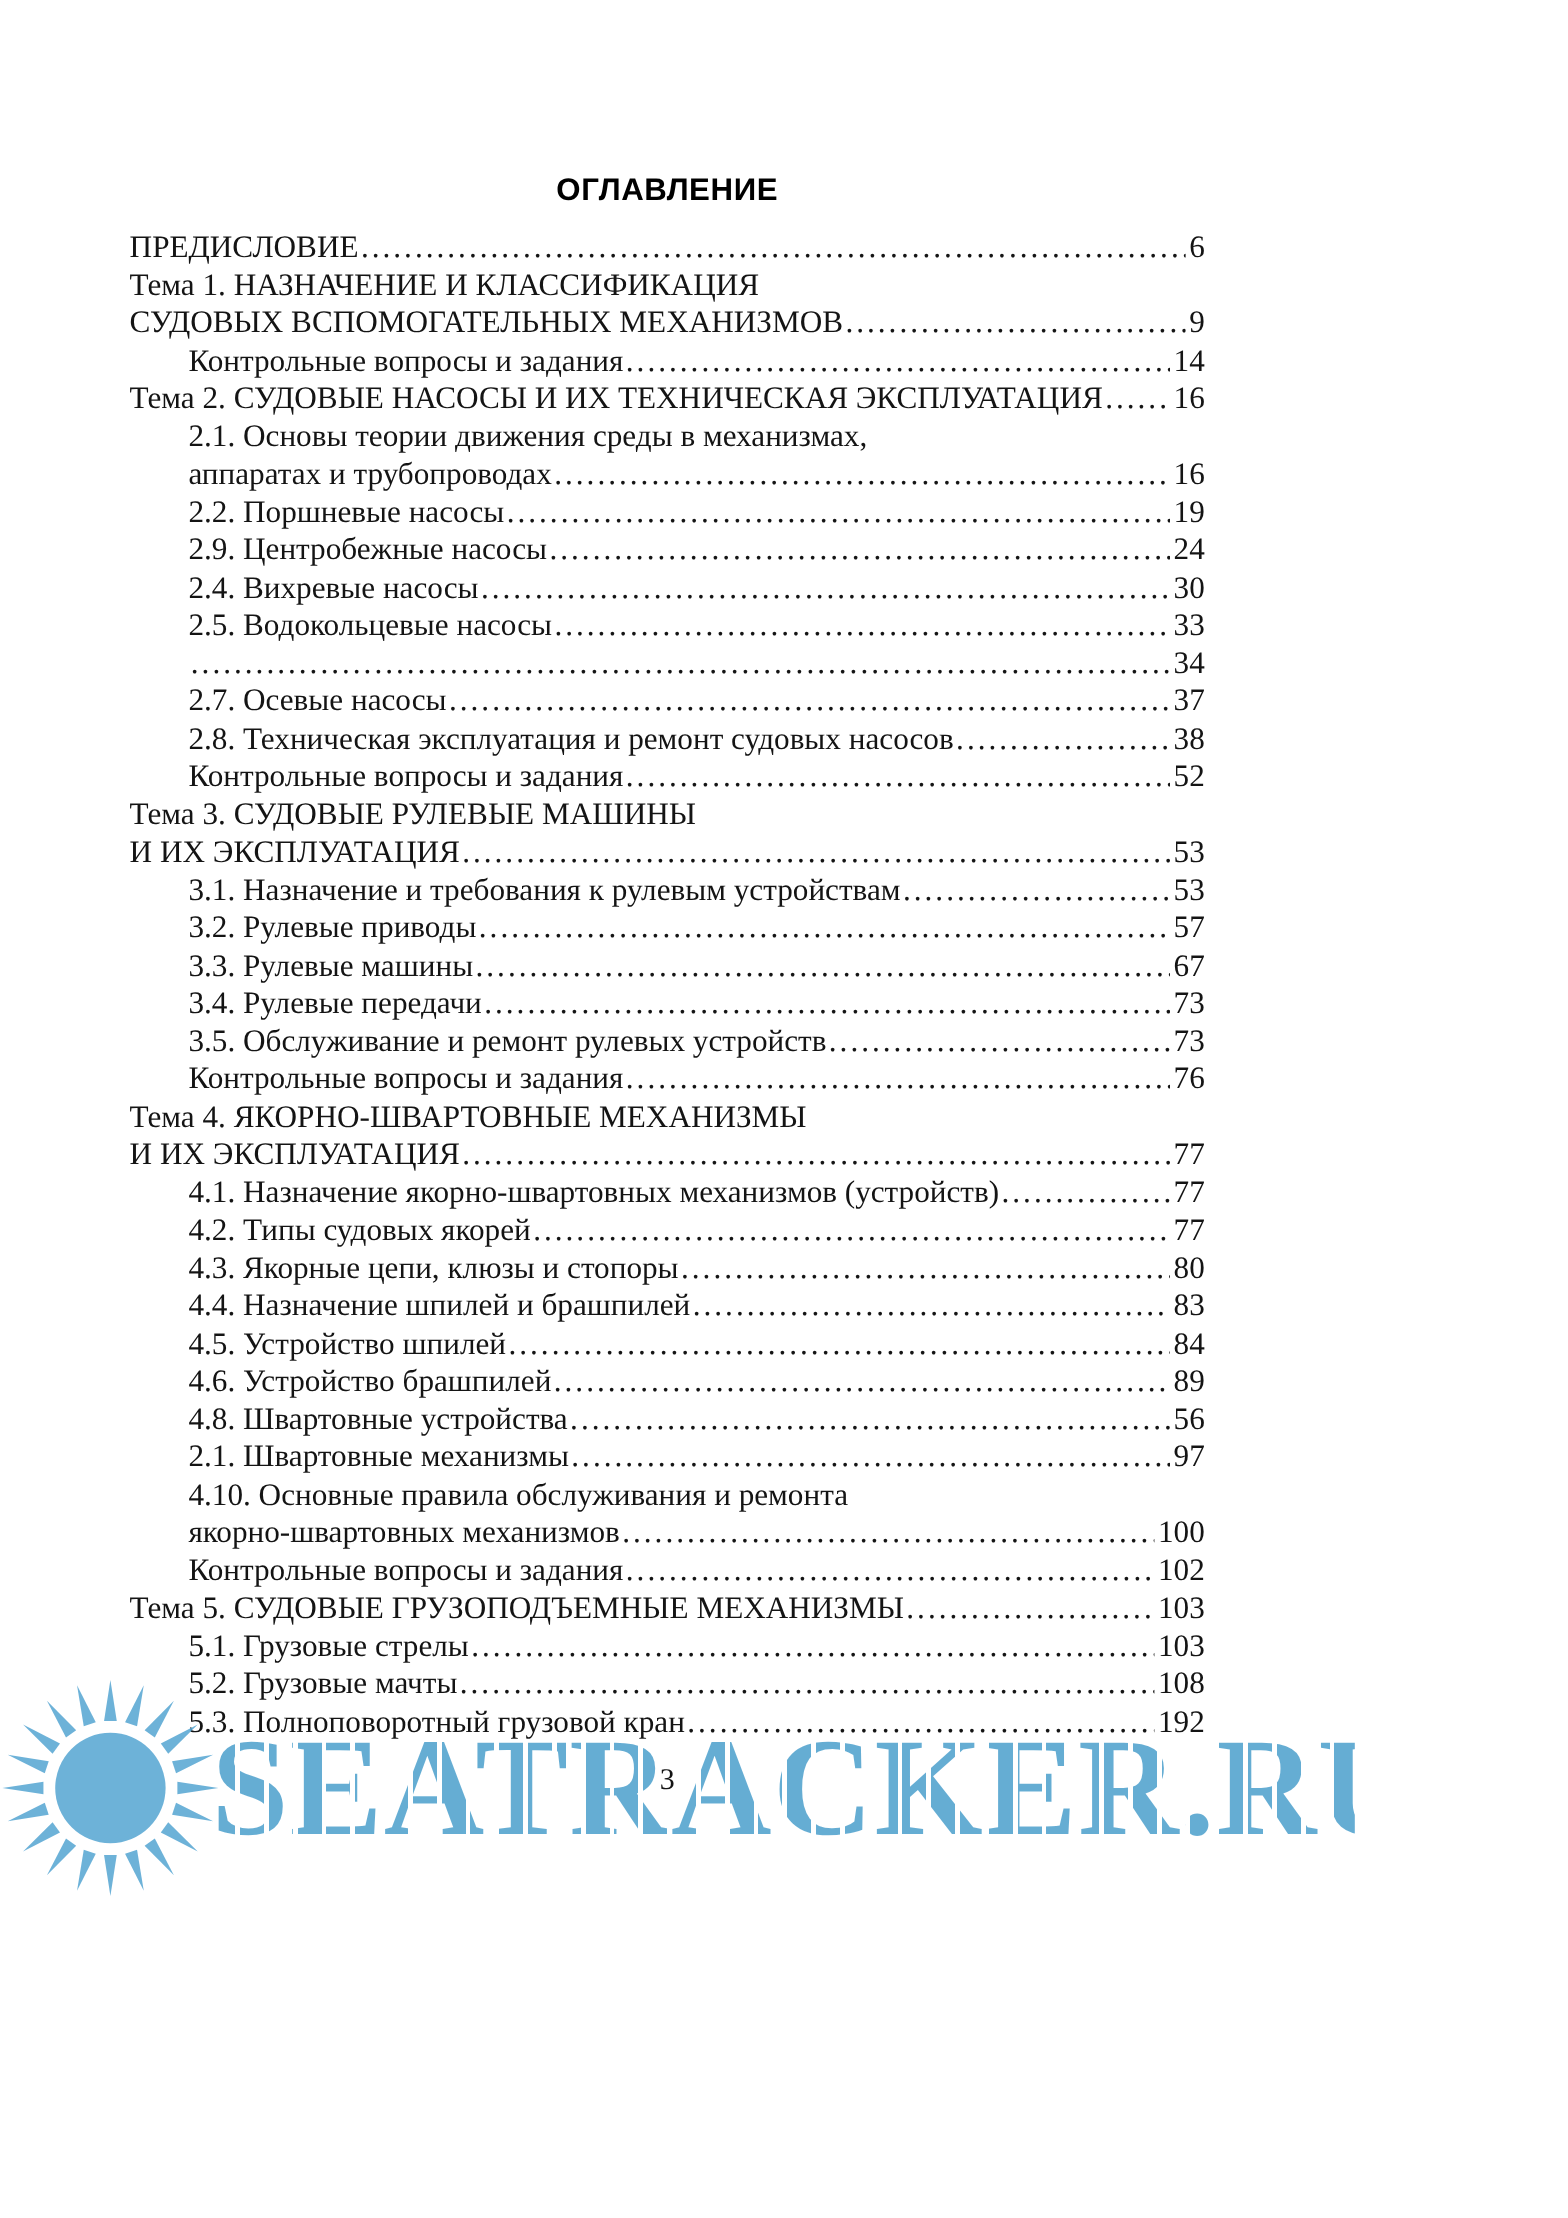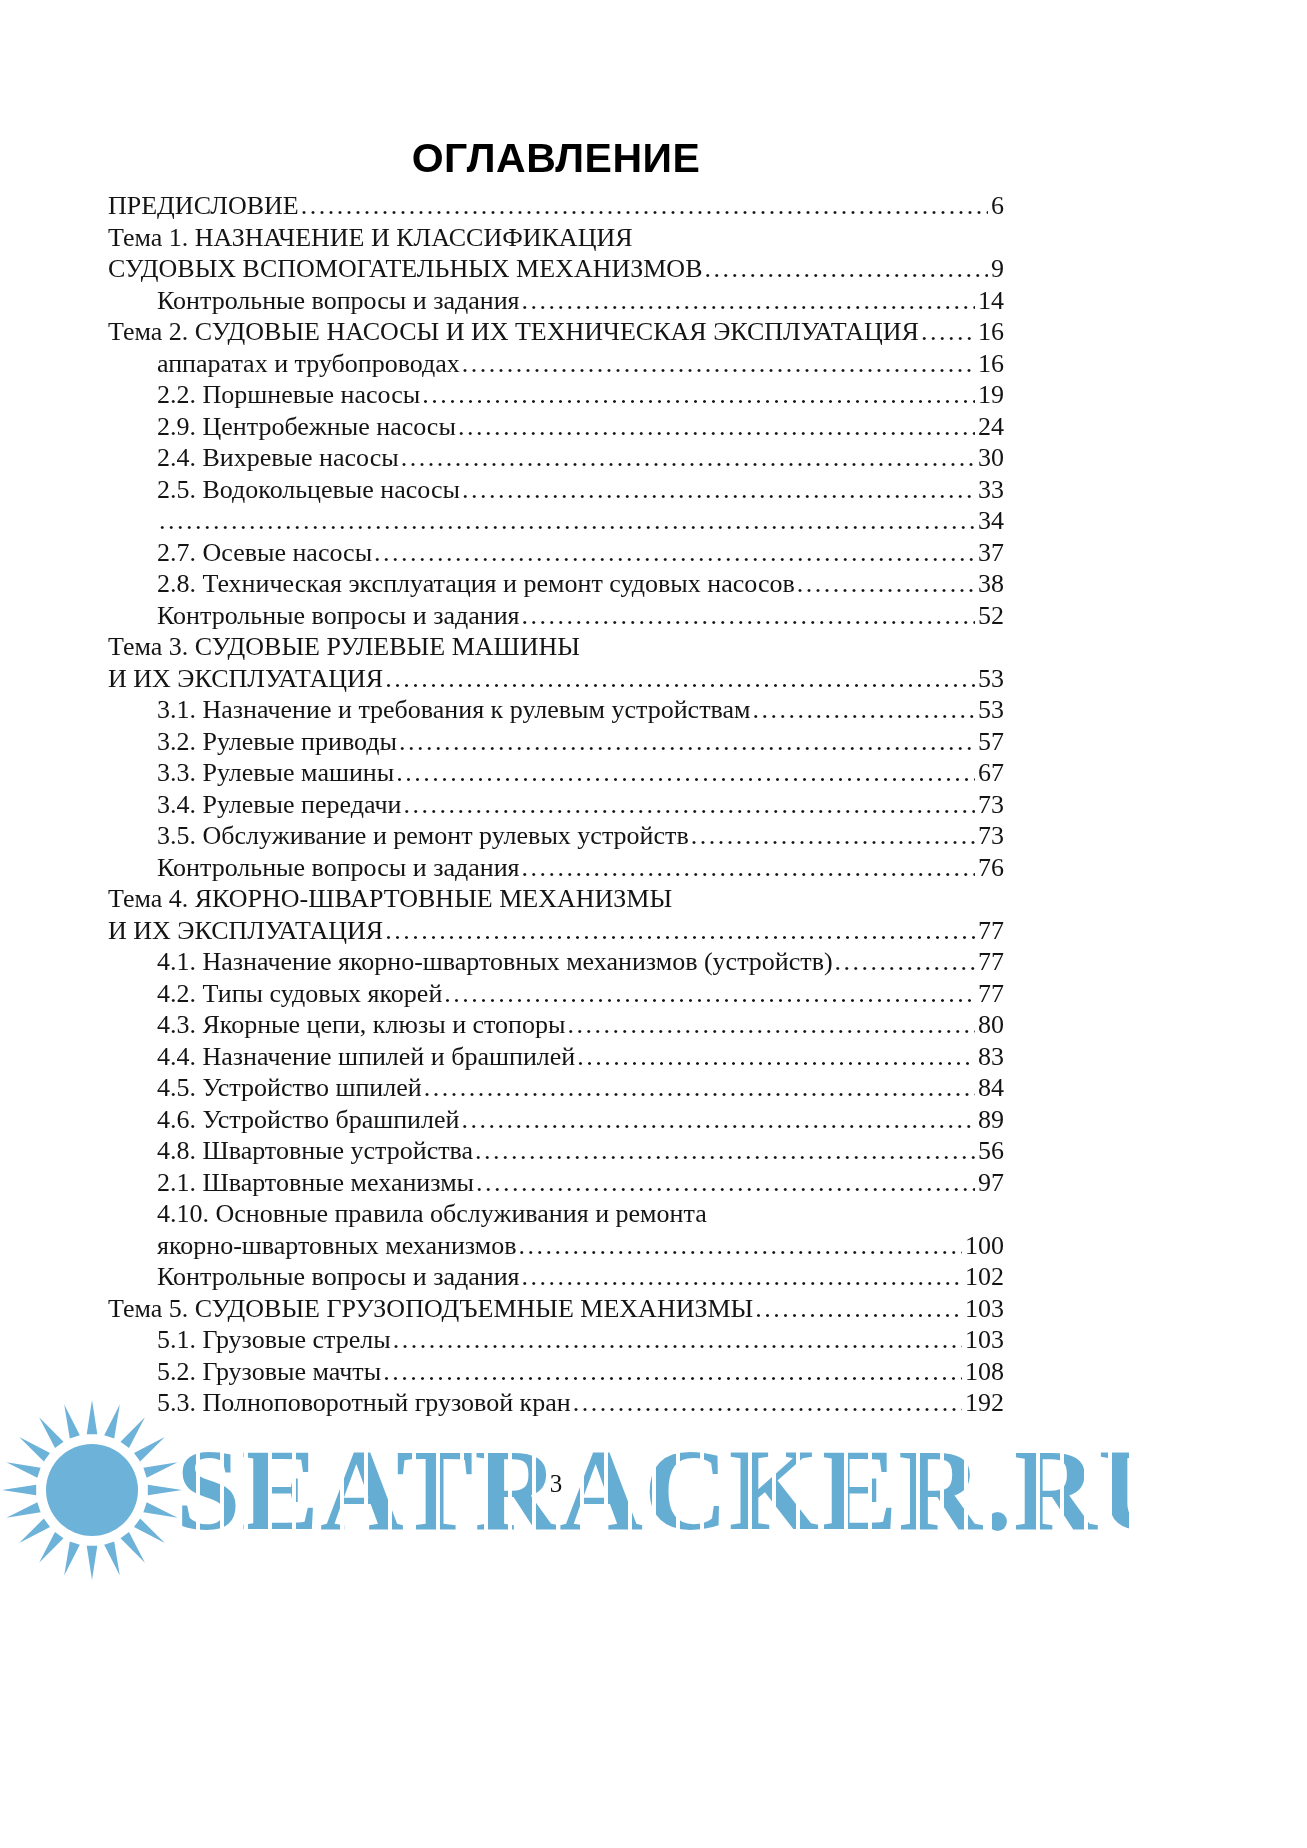--- a/index.html
+++ b/index.html
@@ -19,21 +19,21 @@
     position: absolute;
     left: 108px;
     top: 138px;
     width: 896px;
     z-index: 1;
   }
   .doc-title {
     text-align: center;
     font-family: "Liberation Sans", sans-serif;
     font-weight: bold;
-    font-size: 41px;
+    font-size: 26px;
     line-height: 40px;
     letter-spacing: 0.5px;
     color: #000000;
     margin: 0 0 12px 0;
   }
   .toc-list {
     font-size: 26px;
     line-height: 31.5px;
   }
   .entry { margin: 0; }
@@ -138,20 +138,23 @@
   </div>
       <div class="entry indent-0">
     <div class="pre-lines"></div>
     <div class="entry-line main">
       <span class="txt">Тема 2. СУДОВЫЕ НАСОСЫ И ИХ ТЕХНИЧЕСКАЯ ЭКСПЛУАТАЦИЯ</span>
       <span class="leader"></span>
       <span class="pg">16</span>
     </div>
   </div>
       <div class="entry indent-1">
+    <div class="pre-lines">
+          <div class="entry-line">2.1. Основы теории движения среды в механизмах,</div>
+        </div>
     <div class="entry-line main">
       <span class="txt">аппаратах и трубопроводах</span>
       <span class="leader"></span>
       <span class="pg">16</span>
     </div>
   </div>
       <div class="entry indent-1">
     <div class="pre-lines"></div>
     <div class="entry-line main">
       <span class="txt">2.2. Поршневые насосы</span>

